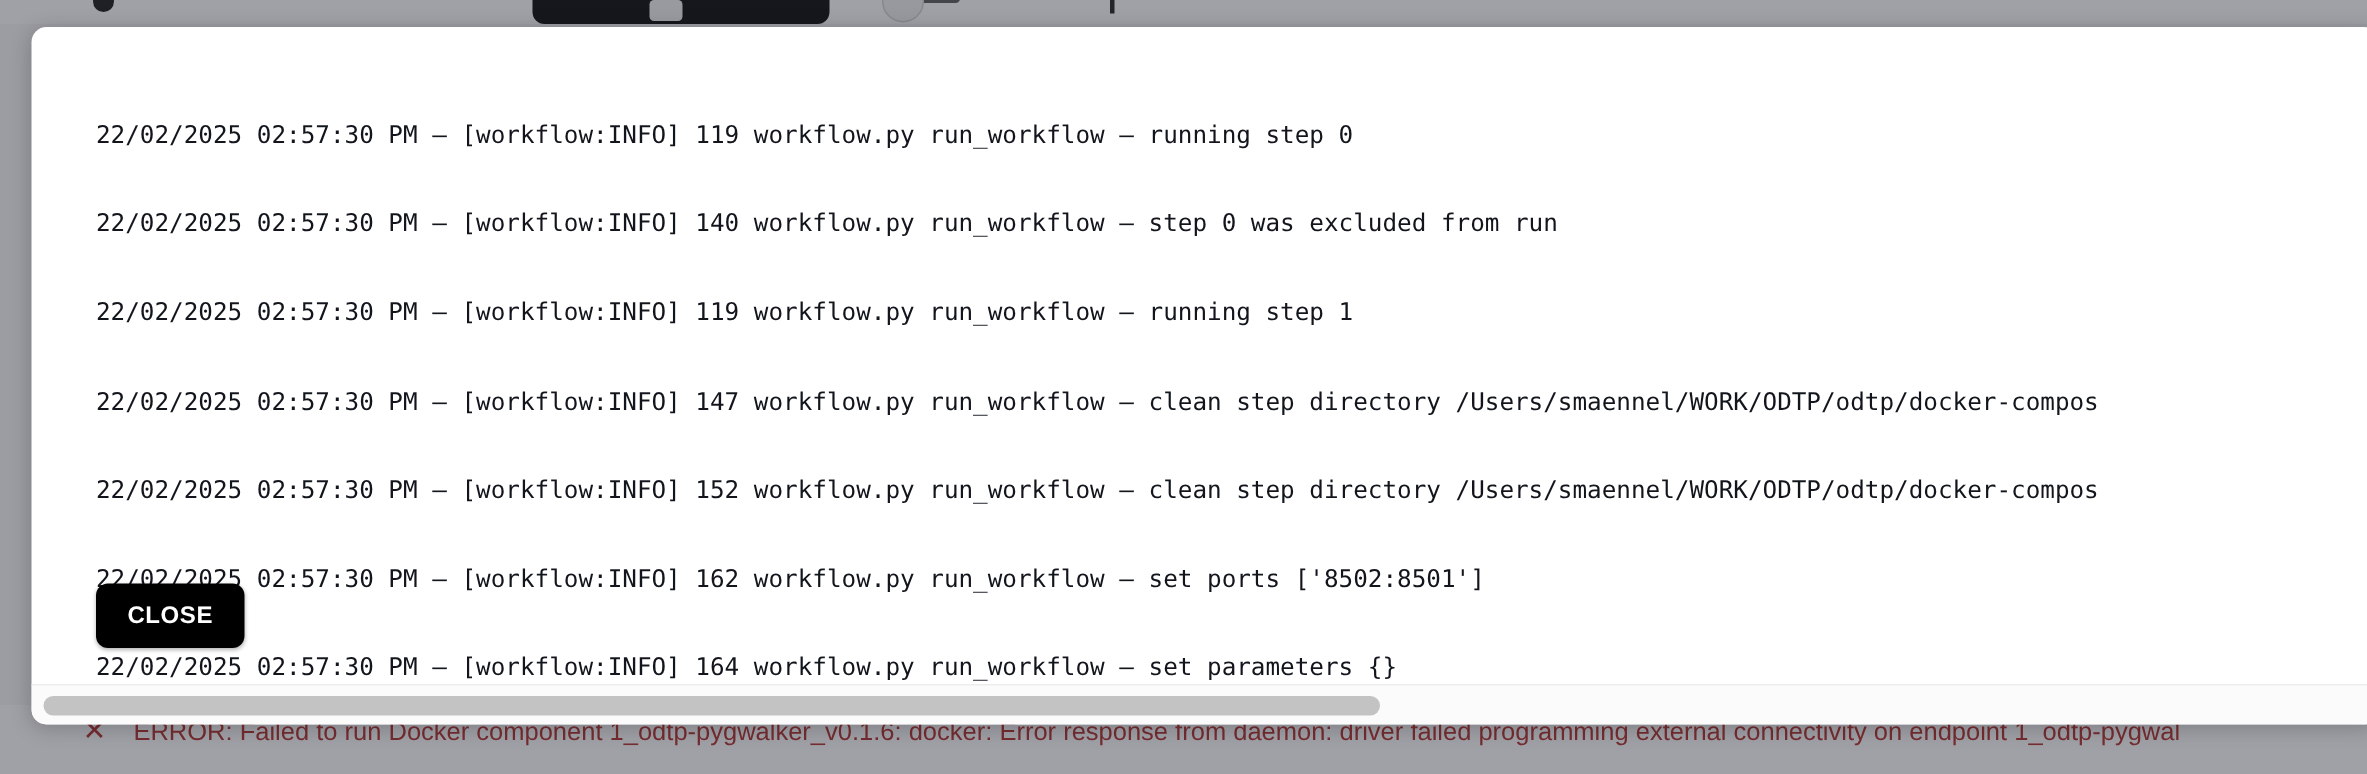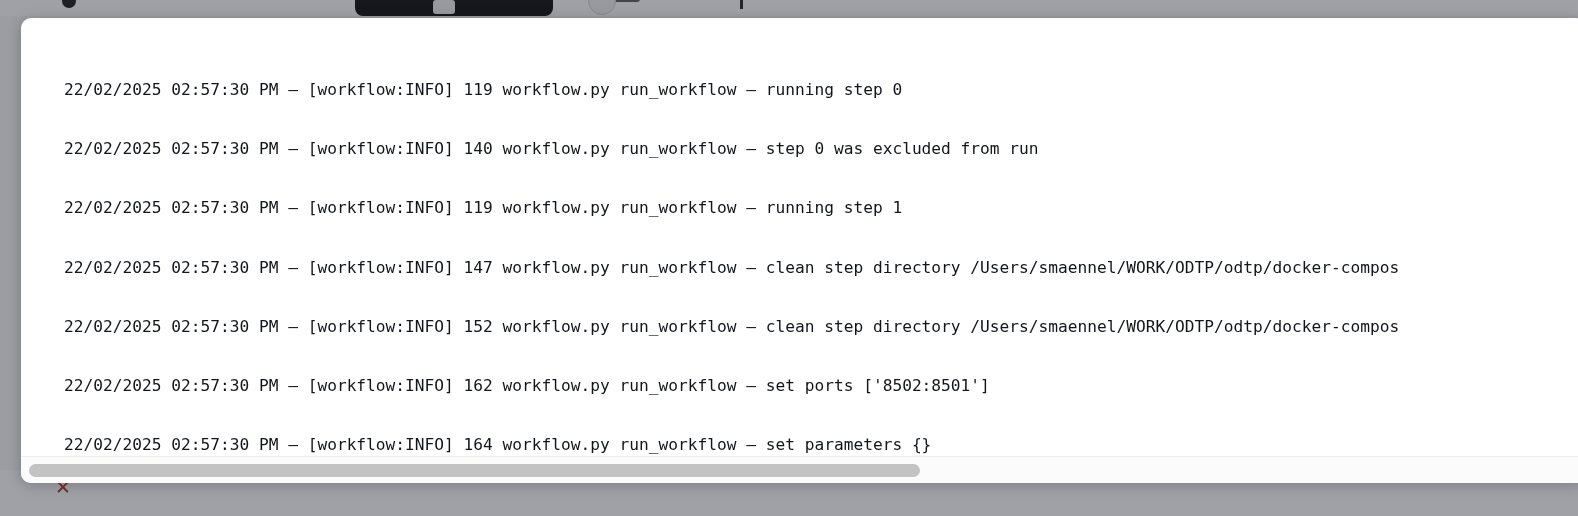--- a/index.html
+++ b/index.html
@@ -204,20 +204,21 @@
     </div>
     <div class="bg-toggle">
       <div class="bg-toggle-track"></div>
       <div class="bg-toggle-knob"></div>
     </div>
     <div class="bg-toolbar-tick"></div>
   </div>
 
   <div class="bg-error-row">
     <span class="bg-error-icon">✕</span>
+    <span class="bg-error-text">ERROR: Failed to run Docker component 1_odtp-pygwalker_v0.1.6: docker: Error response from daemon: driver failed programming external connectivity on endpoint 1_odtp-pygwal</span>
   </div>
 
   <div class="overlay"></div>
 
   <div class="modal">
 
     <div class="modal-body">
 
       <div class="log-area">
         <div class="log-line">22/02/2025 02:57:30 PM – [workflow:INFO] 119 workflow.py run_workflow – running step 0</div>
@@ -228,20 +229,21 @@
         <div class="log-line">22/02/2025 02:57:30 PM – [workflow:INFO] 162 workflow.py run_workflow – set ports ['8502:8501']</div>
         <div class="log-line">22/02/2025 02:57:30 PM – [workflow:INFO] 164 workflow.py run_workflow – set parameters {}</div>
         
         
         
         
         
         
       </div>
 
+      <button class="close-button">CLOSE</button>
 
     </div>
 
     <div class="modal-scroll-track">
       <div class="modal-scroll-thumb"></div>
     </div>
 
   </div>
 
 </div>

